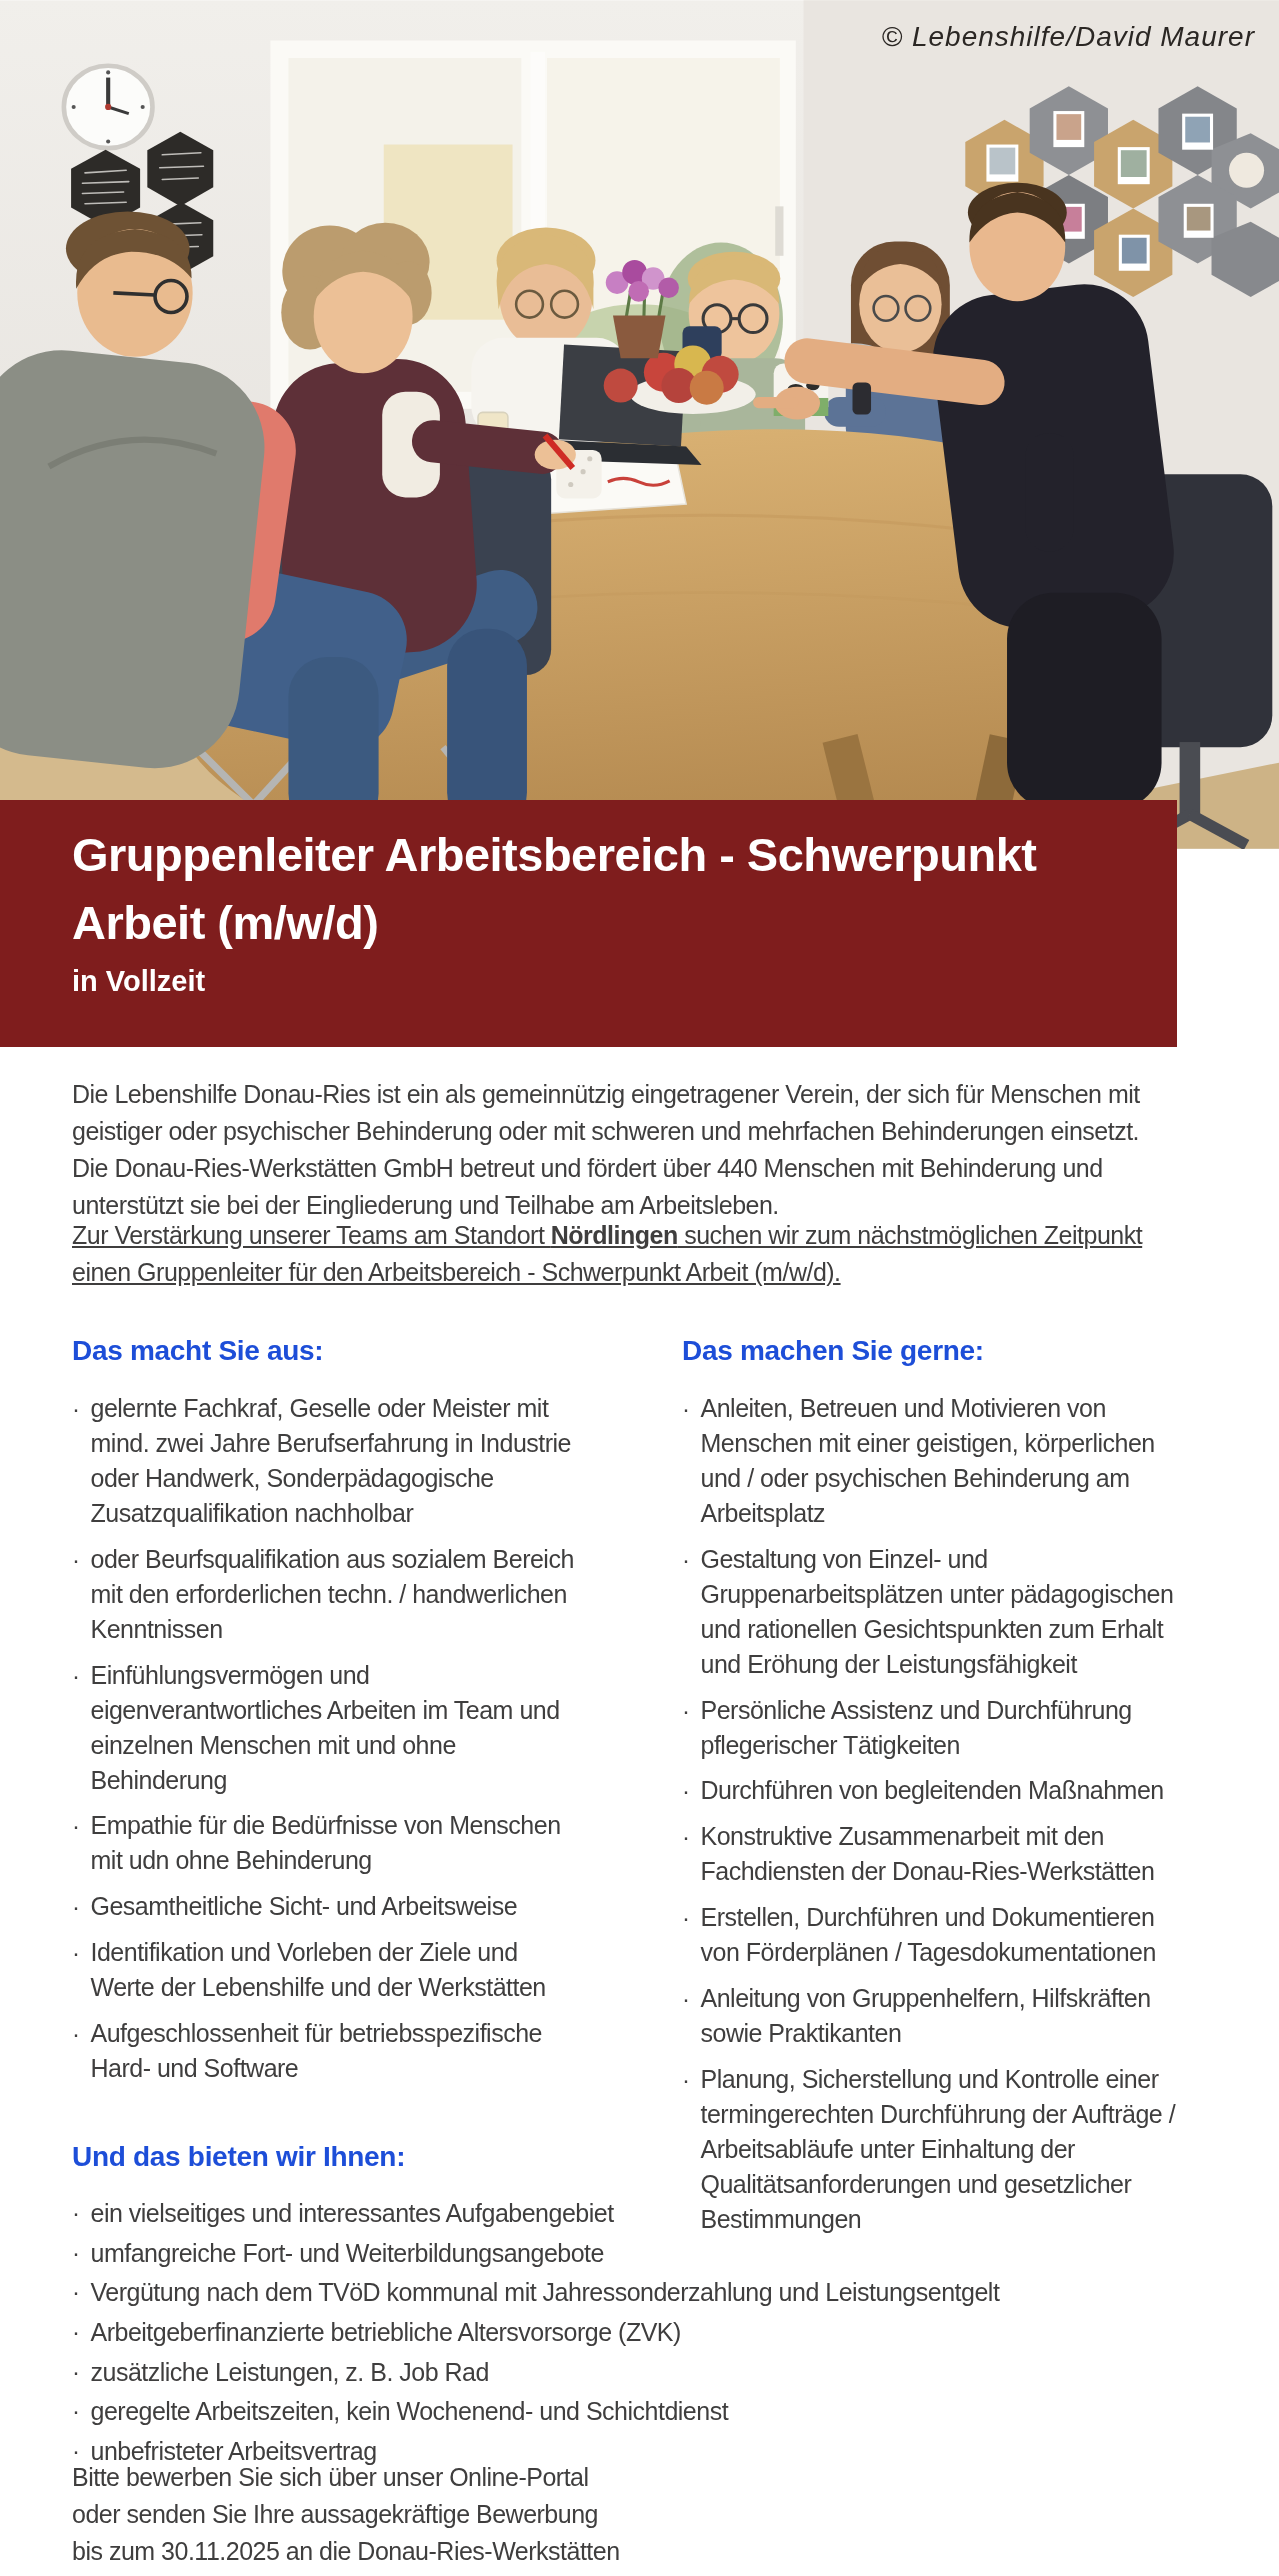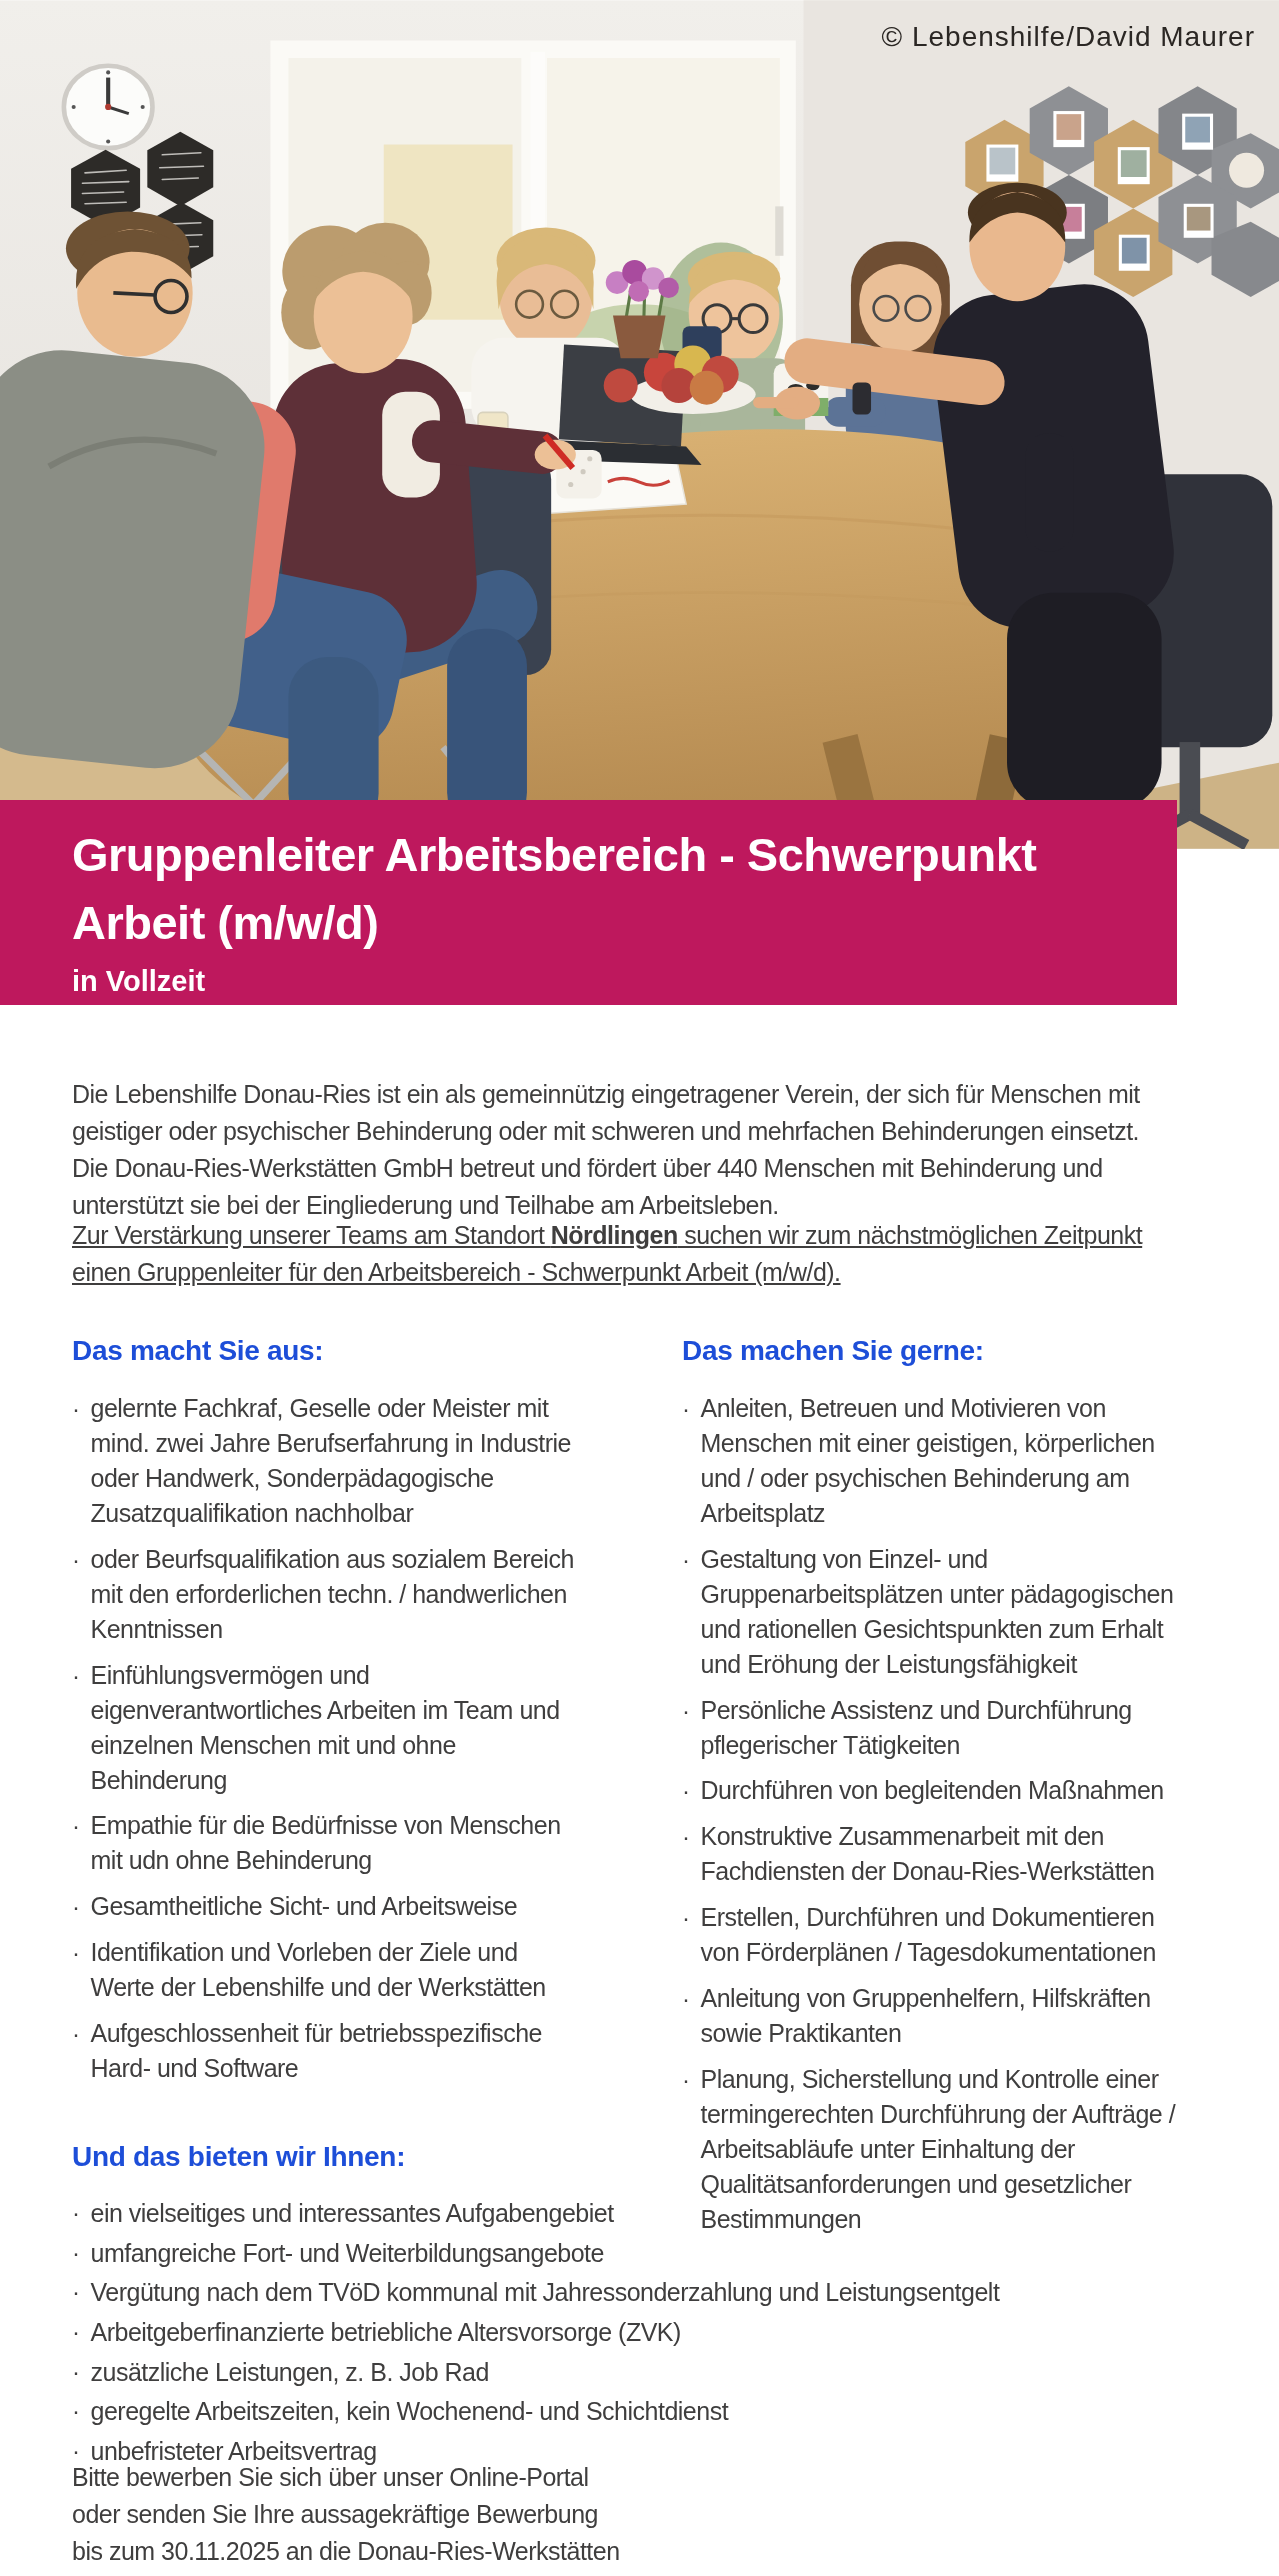--- a/index.html
+++ b/index.html
@@ -1,24 +1,24 @@
 <!DOCTYPE html>
 <html style="font-size:8.2px"><head>
 <meta charset="utf-8">
 <style>
   html,body{margin:0;padding:0;background:#ffffff;}
   .page{position:relative;width:1279px;height:2861px;background:#ffffff;overflow:hidden;
         font-family:"Liberation Sans",sans-serif;color:#3f3e3e;}
   
-  .photo{position:absolute;top:0;left:0;width:1279px;height:849px;overflow:hidden;}
+  .photo{position:absolute;top:0;left:0;width:1279px;height:849px;overflow:hidden;font-style:italic;}
   .photo svg{display:block;}
   .credit{position:absolute;top:20.6px;right:24px;font-size:28px;letter-spacing:1px;
           color:#2b2724;font-weight:400;}
   
-  .banner{position:absolute;top:800px;left:0;width:1177px;height:205px;background:#be185d;
+  .banner{position:absolute;top:800px;left:0;width:1177px;height:247px;background:#7f1d1d;
           box-sizing:border-box;padding:20.6px 0 0 72px;color:#ffffff;z-index:5;}
   .banner h1{margin:0;font-size:47px;line-height:68px;font-weight:700;letter-spacing:-0.5px;
              white-space:pre-line;}
   .banner .subtitle{margin-top:8.2px;font-size:29px;font-weight:700;}
   
   .para{position:absolute;left:72px;font-size:25px;line-height:37px;letter-spacing:-0.5px;
         white-space:pre-line;margin:0;}
   .intro{top:1076px;width:1185px;}
   .team{top:1217px;width:1185px;text-decoration:underline;}
   .team b{font-weight:700;}

